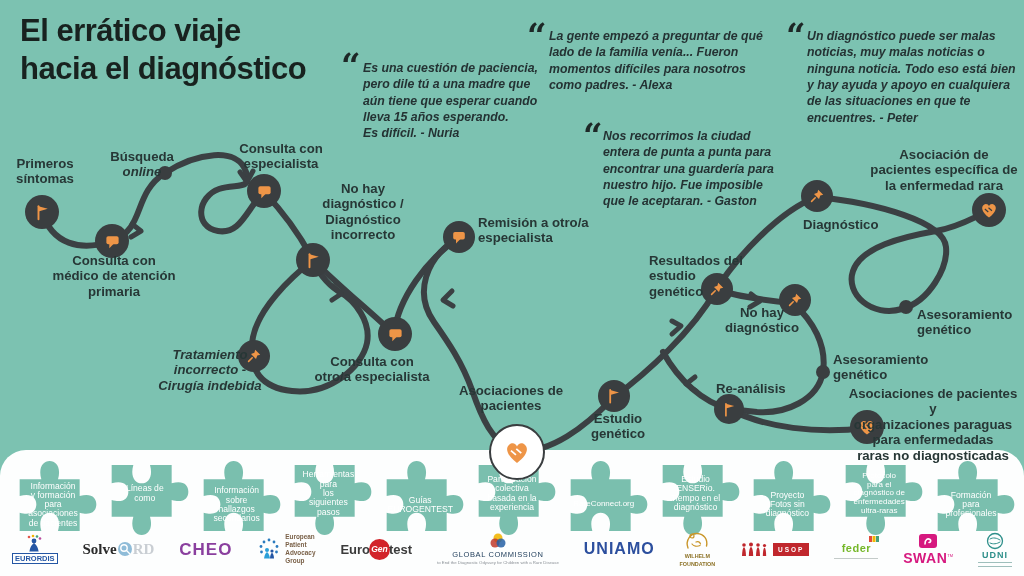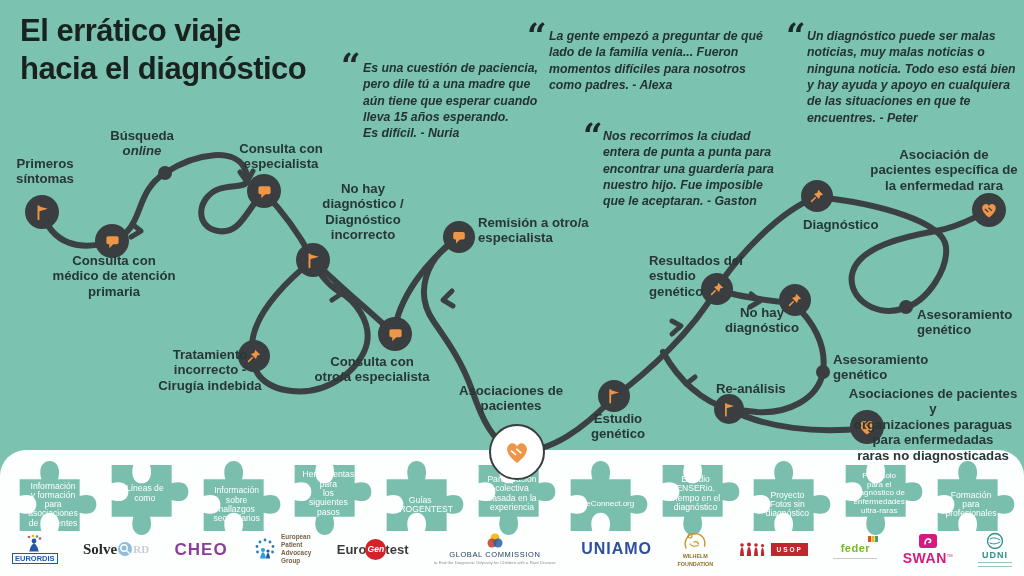--- a/index.html
+++ b/index.html
@@ -214,31 +214,31 @@
   </div>
   <div class="node" style="left:867px;top:427px;width:34px;height:34px;">
     <svg width="22" height="22" viewBox="0 0 18 18">
         <path d="M9 15.2 C3.4 11 2.2 7 4.6 4.9 C6.4 3.4 8.4 4.3 9 5.9 C9.6 4.3 11.6 3.4 13.4 4.9 C15.8 7 14.6 11 9 15.2 Z" fill="#ee9547"></path>
         <path d="M5.6 8.2 L8.4 10.6 M8.6 7.2 L11.4 9.6" stroke="#3a3e40" stroke-width="1"></path>
       </svg>
   </div>
 
   <div class="label center" style="left:45px;top:156px;">Primeros
 síntomas</div>
-  <div class="label center" style="left:142px;top:128px;"><span>Búsqueda</span><br><span style="font-style:italic;">online</span></div>
+  <div class="label center" style="left:142px;top:149px;"><span>Búsqueda</span><br><span style="font-style:italic;">online</span></div>
   <div class="label center" style="left:114px;top:253px;">Consulta con
 médico de atención
 primaria</div>
   <div class="label center" style="left:281px;top:141px;">Consulta con
 especialista</div>
   <div class="label center" style="left:363px;top:181px;">No hay
 diagnóstico /
 Diagnóstico
 incorrecto</div>
-  <div class="label center" style="left:210px;top:347px;">Tratamiento
+  <div class="label center" style="left:210px;top:347px;font-style:italic;">Tratamiento
 incorrecto -
 Cirugía indebida</div>
   <div class="label center" style="left:372px;top:354px;">Consulta con
 otro/a especialista</div>
   <div class="label" style="left:478px;top:215px;">Remisión a otro/a
 especialista</div>
   <div class="label center" style="left:511px;top:383px;">Asociaciones de
 pacientes</div>
   <div class="label center" style="left:618px;top:411px;">Estudio
 genético</div>
@@ -369,21 +369,21 @@
       </svg>
       <div style="color:#2456a4;font-size:7.5px;font-weight:bold;margin-top:1px;border:1px solid #2456a4;padding:1px 2px;">EURORDIS</div>
     </div>
     <div class="logo-row">
       <span style="font-family:'Liberation Serif',serif;font-weight:bold;font-size:15px;color:#2b2b2b;">Solve</span>
       <svg width="16" height="16" viewBox="0 0 16 16">
           <circle cx="8" cy="8" r="7" fill="#8fbcd8"></circle>
           <circle cx="7" cy="7" r="3.2" fill="none" stroke="#ffffff" stroke-width="1.4"></circle>
           <path d="M9.5 9.5 L12.5 12.5" stroke="#ffffff" stroke-width="1.4" stroke-linecap="round"></path>
         </svg>
-      <span style="font-family:'Liberation Serif',serif;font-weight:bold;font-size:11px;color:#c9ced3;">RD</span>
+      <span style="font-family:'Liberation Serif',serif;font-weight:bold;font-size:15px;color:#c9ced3;">RD</span>
     </div>
     <div class="logo">
       <span style="font-weight:bold;font-size:17px;color:#8a3f9e;letter-spacing:1px;">CHEO</span>
     </div>
     <div class="logo-row" style="gap:4px;">
       <svg width="24" height="24" viewBox="0 0 24 24">
         <g fill="#2b7bbf">
             <circle cx="12" cy="3" r="1.4"></circle>
             <circle cx="17" cy="5" r="1.4"></circle>
             <circle cx="20" cy="9.5" r="1.4"></circle>

